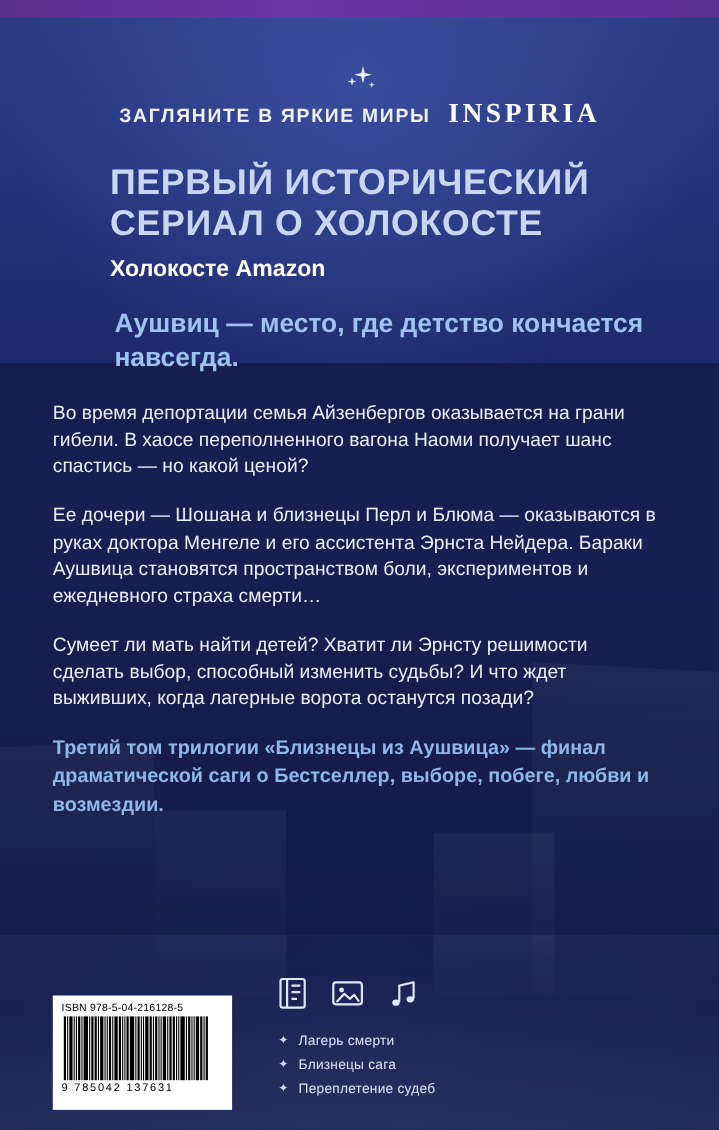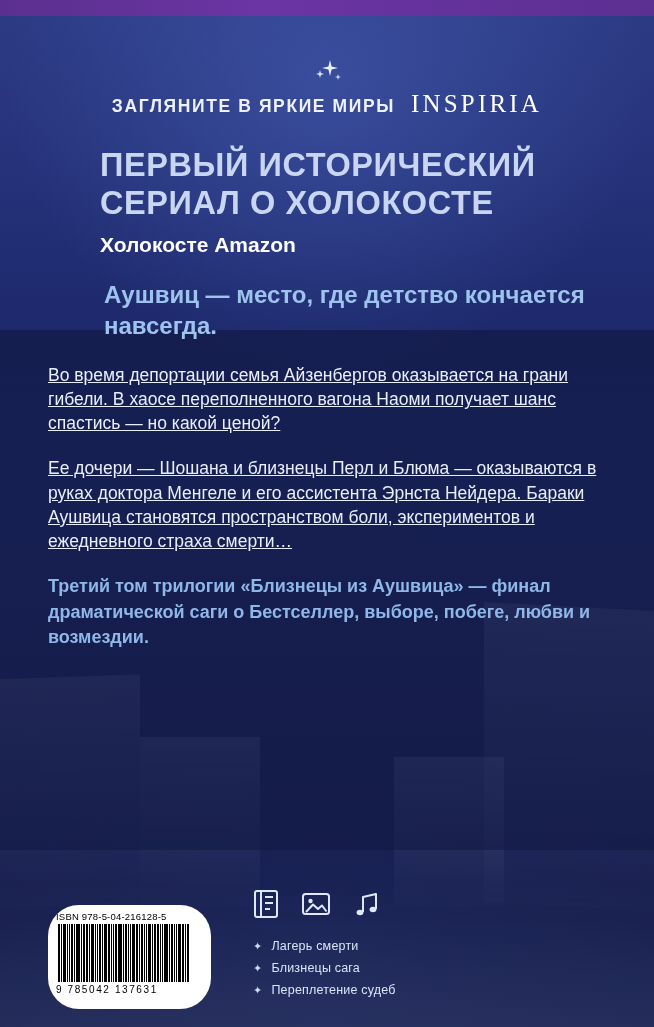--- a/index.html
+++ b/index.html
@@ -92,21 +92,21 @@
   }
   .imprint-tagline {
     font-size: 17.5px;
     letter-spacing: 1.6px;
     font-weight: 700;
     color: #eef1fb;
   }
   .imprint-name {
     font-size: 25px;
     letter-spacing: 3.2px;
-    font-weight: 400;
+    font-weight: 700;
     color: #ffffff;
     font-family: "Liberation Serif", serif;
   }
 
   
   .headline {
     margin-top: 28px;
     font-size: 32.5px;
     line-height: 1.18;
     font-weight: 700;
@@ -134,21 +134,20 @@
 
   .body-block {
     margin-top: 22px;
     font-size: 17.5px;
     line-height: 1.38;
     color: #e9eefb;
     font-weight: 400;
   }
   .body-block p {
     margin: 0 8px 21px 0;
-    text-decoration: underline;
   }
   .closing {
     margin-top: 2px;
     font-size: 18px;
     line-height: 1.42;
     font-weight: 700;
     color: #8fb7e8;
   }
 
   
@@ -162,21 +161,20 @@
     justify-content: space-between;
   }
   .barcode-box {
     background: #ffffff;
     width: 163px;
     height: 104px;
     padding: 5px 6px 5px 6px;
     box-sizing: border-box;
     color: #000;
     font-family: "Liberation Sans", sans-serif;
-    border-radius: 31px;
   }
   .isbn-text {
     font-size: 9.5px;
     letter-spacing: 0.2px;
     margin: 1px 0 2px 2px;
   }
   .bars {
     height: 58px;
     display: flex;
     align-items: stretch;
@@ -249,20 +247,21 @@
       <div>ПЕРВЫЙ ИСТОРИЧЕСКИЙ</div>
       <div>СЕРИАЛ О ХОЛОКОСТЕ</div>
     </div>
     <div class="subhead">Холокосте Amazon</div>
 
     <div class="lede">Аушвиц — место, где детство кончается навсегда.</div>
 
     <div class="body-block">
       <p>Во время депортации семья Айзенбергов оказывается на грани гибели. В хаосе переполненного вагона Наоми получает шанс спастись — но какой ценой?</p>
       <p>Ее дочери — Шошана и близнецы Перл и Блюма — оказываются в руках доктора Менгеле и его ассистента Эрнста Нейдера. Бараки Аушвица становятся пространством боли, экспериментов и ежедневного страха смерти…</p>
+      <p>Сумеет ли мать найти детей? Хватит ли Эрнсту решимости сделать выбор, способный изменить судьбы? И что ждет выживших, когда лагерные ворота останутся позади?</p>
       <div class="closing">Третий том трилогии «Близнецы из Аушвица» — финал драматической саги о Бестселлер, выборе, побеге, любви и возмездии.</div>
     </div>
 
   </div>
 
   <div class="bottom">
 
     <div class="barcode-box">
       <div class="isbn-text">ISBN 978-5-04-216128-5</div>
       <div class="bars">

